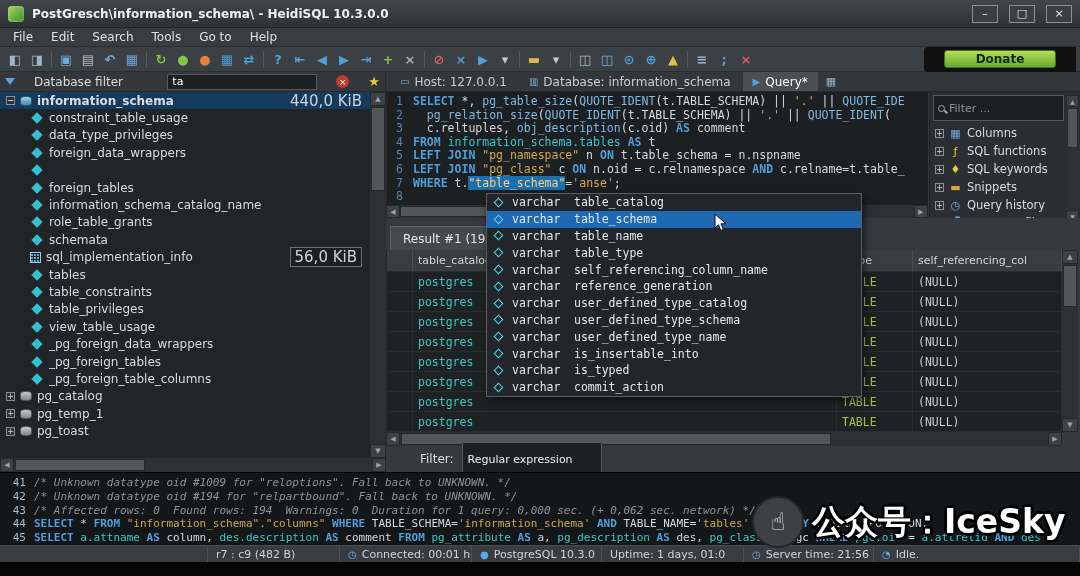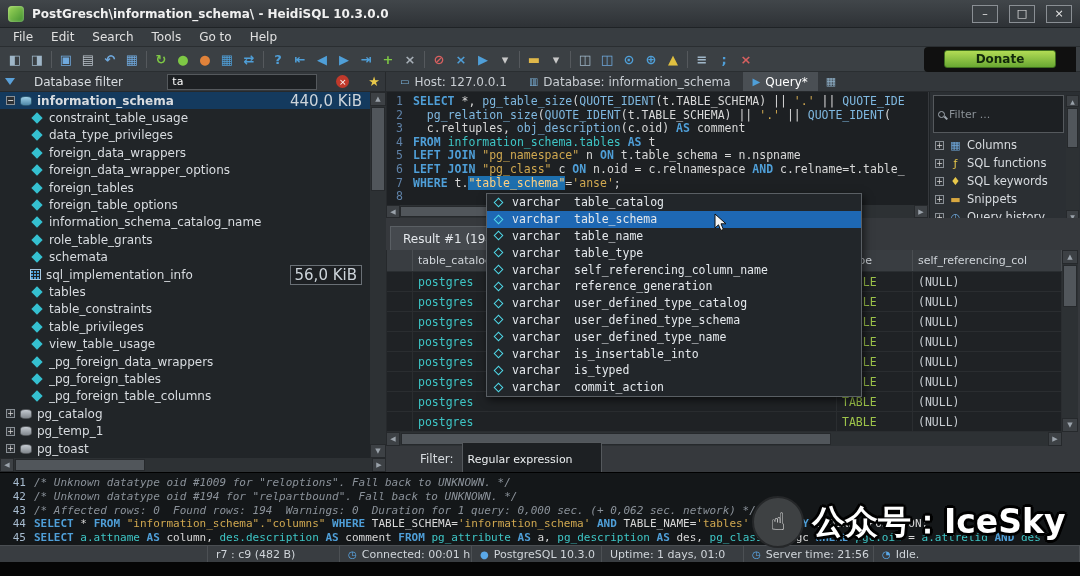--- a/index.html
+++ b/index.html
@@ -97,21 +97,21 @@
 .gc{padding:0 5px;border-right:1px solid #2a2d30;display:flex;align-items:center;white-space:nowrap;overflow:hidden}
 .c0{width:424px}.c1{width:76px}.c2{flex:1}
 .v0{color:#3ec6c6}.v1{color:#9dc34a}.v2{color:#c8cdd2}
 
 
 #filter-row{left:386px;top:446px;width:694px;height:26px;background:#36393d;display:flex;align-items:center;gap:8px;padding-left:34px}
 #grid-filter-input{width:140px;height:34px;background:#1d2023;border:1px solid #55595d;color:#eceff1;font-size:11px;padding:12px 5px;font-family:"DejaVu Sans",sans-serif}
 
 
 #rpanel{left:929px;top:92px;width:151px;height:133px;background:#2b2f33;border-left:1px solid #1f2326;overflow:hidden}
-.rp-filter{margin:3px 16px 3px 3px;height:18px;background:#1d2023;border:1px solid #55595d;display:flex;align-items:center;gap:4px;padding:18px 4px}
+.rp-filter{margin:3px 16px 3px 3px;height:18px;background:#1d2023;border:1px solid #55595d;display:flex;align-items:center;gap:4px;padding:12px 4px}
 .mag{width:7px;height:7px;border:1.5px solid #a0a8b0;border-radius:50%;position:relative;flex:none}
 .mag::after{content:"";position:absolute;width:4px;height:1.5px;background:#a0a8b0;transform:rotate(45deg);right:-4px;bottom:-2px}
 .rp-filter input{flex:1;min-width:0;background:transparent;border:none;outline:none;color:#c8cdd2;font-size:11px;font-family:"DejaVu Sans",sans-serif}
 .rp-filter input::placeholder{color:#8a9096}
 .rp-item{height:18px;display:flex;align-items:center;gap:5px;padding:0 5px;font-size:11.5px;white-space:nowrap}
 .rp-ico{font-size:11px;width:13px;text-align:center}
 #rp-scroll{position:absolute;right:1px;top:3px;width:13px;height:127px;background:#2d3134}
 #rp-scroll .sb-btn{left:0;width:100%;height:12px;font-size:6px}
 
 
@@ -254,29 +254,24 @@
       <div class="tree-row child">
         <span class="ico ico-view"></span>
         <span class="tree-label">data_type_privileges</span>
       </div>
       <div class="tree-row child">
         <span class="ico ico-view"></span>
         <span class="tree-label">foreign_data_wrappers</span>
       </div>
       <div class="tree-row child">
         <span class="ico ico-view"></span>
-        <span class="tree-label">foreign_data_wrapper_options</span>
       </div>
       <div class="tree-row child">
         <span class="ico ico-view"></span>
         <span class="tree-label">foreign_tables</span>
-      </div>
-      <div class="tree-row child">
-        <span class="ico ico-view"></span>
-        <span class="tree-label">foreign_table_options</span>
       </div>
       <div class="tree-row child">
         <span class="ico ico-view"></span>
         <span class="tree-label">information_schema_catalog_name</span>
       </div>
       <div class="tree-row child">
         <span class="ico ico-view"></span>
         <span class="tree-label">role_table_grants</span>
       </div>
       <div class="tree-row child">

